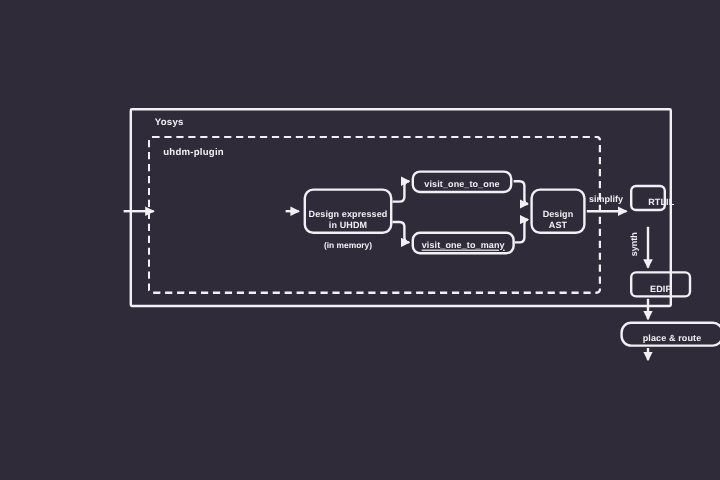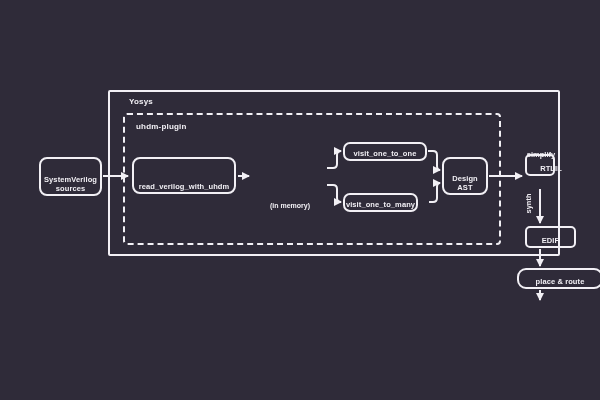--- a/index.html
+++ b/index.html
@@ -101,58 +101,55 @@
       <path d="M327,185 L333,185 Q337,185 337,189 L337,198 Q337,202 341,202" marker-end="url(#arrowhead)"></path>
       <path d="M428,151 L433,151 Q437,151 437,155 L437,166 Q437,170 440,170" marker-end="url(#arrowhead)"></path>
       <path d="M429,202 L433,202 Q437,202 437,198 L437,187 Q437,183 440,183" marker-end="url(#arrowhead)"></path>
       <path d="M489,176 L522,176" marker-end="url(#arrowhead)"></path>
       <path d="M540,189 L540,223" marker-end="url(#arrowhead)"></path>
       <path d="M540,249 L540,266" marker-end="url(#arrowhead)"></path>
       <path d="M540,290 L540,300" marker-end="url(#arrowhead)"></path>
     </g>
   </svg>
 
-  <div class="node" style="left:39px; top:157px; width:63px; height:39px;">
-    <span>SystemVerilog sources</span>
+
+
+  <div class="node" style="left:253px; top:157px; width:74px; height:38px;">
+    <span>Design expressed in UHDM</span>
   </div>
-
-  <div class="node" style="left:132px; top:157px; width:104px; height:37px; white-space:nowrap;">
-    <span>read_verilog_with_uhdm</span>
-  </div>
-
   <div class="note-label" style="left:253px; top:202px; width:74px;">
     <span>(in memory)</span>
   </div>
 
   <div class="node pill" style="left:343px; top:142px; width:84px; height:19px;">
     <span>visit_one_to_one</span>
   </div>
 
-  <div class="node pill" style="left:343px; top:193px; width:75px; height:19px;">
+  <div class="node pill" style="left:343px; top:193px; width:86px; height:19px;text-decoration:underline;">
     <span>visit_one_to_many</span>
   </div>
 
   <div class="node" style="left:442px; top:157px; width:46px; height:38px;">
     <span>Design AST</span>
   </div>
 
   <div class="node small" style="left:525px; top:154px; width:18px; height:22px;padding-left:24px;">
     <span>RTLIL</span>
   </div>
 
   <div class="node small" style="left:525px; top:226px; width:51px; height:22px;">
     <span>EDIF</span>
   </div>
 
   <div class="node route" style="left:477px; top:268px; width:86px; height:21px;margin-left:40px;">
     <span>place &amp; route</span>
   </div>
 
 
-  <div class="edge-label" style="left:483px; top:150px; width:44px;margin-left:36px;">
+  <div class="edge-label" style="left:483px; top:161px; width:44px;">
     <span>simplify</span>
   </div>
 
   <div class="edge-label vertical" style="left:514px; top:198px; width:30px; height:11px;">
     <span>synth</span>
   </div>
 
 </div>
 
 </body></html>

